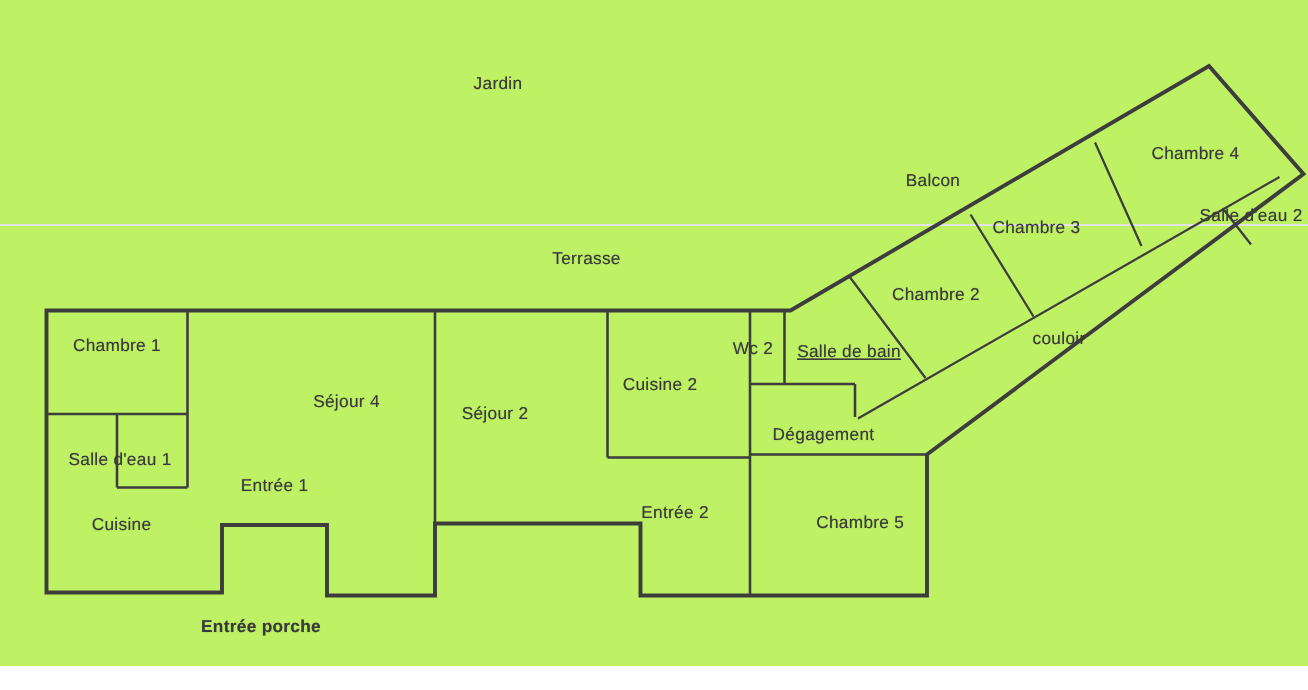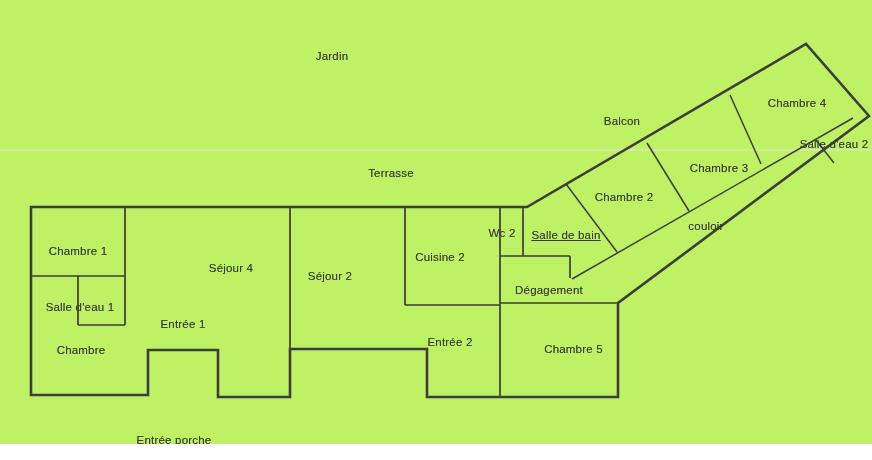--- a/index.html
+++ b/index.html
@@ -47,34 +47,34 @@
              M523,207 V256 M500,256 H570 M570,256 V278 M500,303 H618" stroke-width="1.7"></path>
 
     <path class="wall-stroke" d="M572,279 L853,118" stroke-width="1.5"></path>
 
     <path class="wall-stroke" d="M566,184 L617,252 M647,143 L689,211 M730,95 L761,164 M816,140 L834,163" stroke-width="1.5"></path>
   </svg>
 
   <div class="lbl" style="left:332px; top:56px;">Jardin</div>
   <div class="lbl" style="left:391px; top:173px;">Terrasse</div>
   <div class="lbl" style="left:622px; top:121px;">Balcon</div>
-  <div class="lbl" style="left:174px; top:440px;">Entrée porche</div>
+  <div class="lbl" style="left:174px; top:418px;font-weight:bold;">Entrée porche</div>
 
-  <div class="lbl" style="left:78px;  top:251px;">Chambre 1</div>
+  <div class="lbl" style="left:78px;  top:231px;">Chambre 1</div>
   <div class="lbl" style="left:231px; top:268px;">Séjour 4</div>
   <div class="lbl" style="left:80px;  top:307px;">Salle d'eau 1</div>
   <div class="lbl" style="left:183px; top:324px;">Entrée 1</div>
-  <div class="lbl" style="left:81px;  top:350px;">Chambre</div>
+  <div class="lbl" style="left:81px;  top:350px;">Cuisine</div>
   <div class="lbl" style="left:330px; top:276px;">Séjour 2</div>
   <div class="lbl" style="left:440px; top:257px;">Cuisine 2</div>
   <div class="lbl" style="left:450px; top:342px;">Entrée 2</div>
   <div class="lbl" style="left:502px; top:233px;">Wc 2</div>
   <div class="lbl" style="left:566px; top:235px;text-decoration:underline;">Salle de bain</div>
   <div class="lbl" style="left:549px; top:290px;">Dégagement</div>
   <div class="lbl" style="left:557px; top:349px;padding-left:33px;">Chambre 5</div>
 
   <div class="lbl" style="left:624px; top:197px;">Chambre 2</div>
-  <div class="lbl" style="left:719px; top:152px;margin-top:16px;">Chambre 3</div>
+  <div class="lbl" style="left:691px; top:152px;">Chambre 3</div>
   <div class="lbl" style="left:797px; top:103px;">Chambre 4</div>
   <div class="lbl" style="left:834px; top:144px;">Salle d'eau 2</div>
   <div class="lbl" style="left:706px; top:226px;">couloir</div>
 
 </div>
 
 </body></html>

